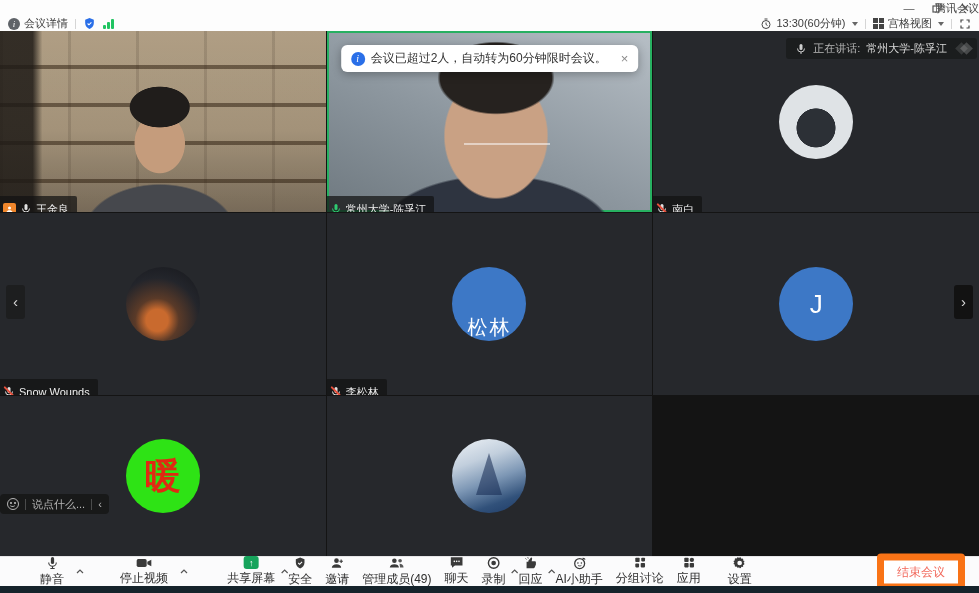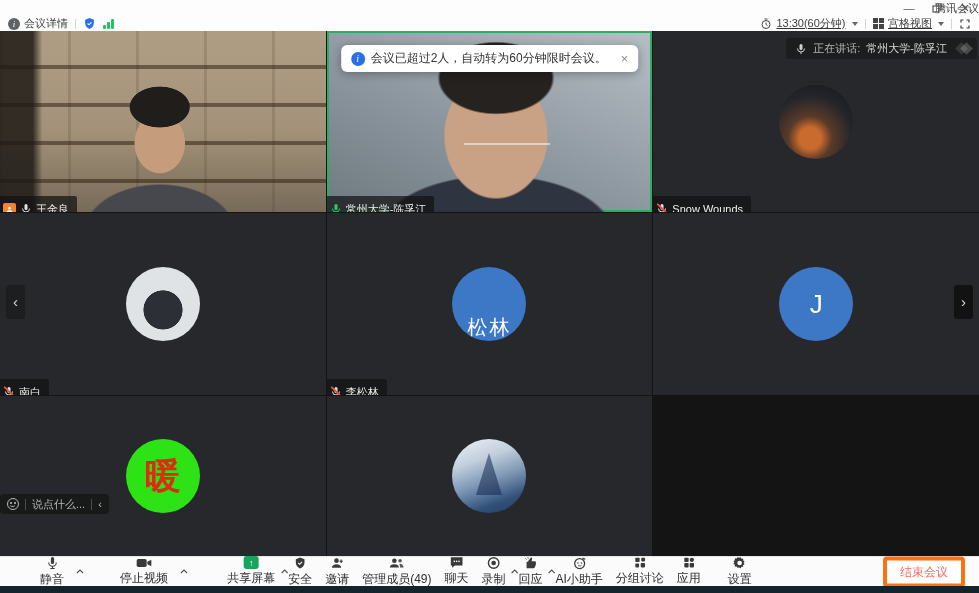--- a/index.html
+++ b/index.html
@@ -9,21 +9,21 @@
   
   .titlebar { position:absolute; top:0; left:0; width:979px; height:16px; background:#fdfdfd; display:flex; align-items:center; justify-content:flex-end; }
   .titlebar .title { font-size:11px; color:#3a3a3a; }
   .win-controls { position:absolute; right:6px; top:1px; display:flex; gap:12px; align-items:center; }
   .win-btn { width:16px; height:14px; display:flex; align-items:center; justify-content:center; color:#555; font-size:11px; cursor:default; }
   .win-btn svg { display:block; }
 
   
   .menubar { position:absolute; top:16px; left:0; width:979px; height:15px; background:#fdfdfd; display:flex; align-items:center; padding:0 8px; }
   .mb-left { display:flex; align-items:center; gap:7px; }
-  .mb-right { margin-left:auto; display:flex; align-items:center; gap:7px;text-decoration:underline; }
+  .mb-right { margin-left:auto; display:flex; align-items:center; gap:7px; }
   .mb-item { display:flex; align-items:center; gap:4px; font-size:11px; color:#3c3c3c; }
   .mb-divider { width:1px; height:10px; background:#d5d5d5; }
   .info-dot { width:12px; height:12px; border-radius:50%; background:#5f6368; color:#fff; font-size:9px; display:flex; align-items:center; justify-content:center; font-style:italic; font-family:"Liberation Serif",serif; }
   .sig-bars { display:flex; align-items:flex-end; gap:1.5px; height:10px; }
   .sig-bars i { display:block; width:2.5px; background:#21c462; border-radius:1px; }
   .sig-bars i:nth-child(1){height:4px;} .sig-bars i:nth-child(2){height:7px;} .sig-bars i:nth-child(3){height:10px;}
   .caret-down { width:0; height:0; border-left:3.5px solid transparent; border-right:3.5px solid transparent; border-top:4px solid #666; margin-left:2px; }
   .grid-ico { display:grid; grid-template-columns:5px 5px; grid-template-rows:5px 5px; gap:1.5px; }
   .grid-ico i { background:#444; display:block; }
 
@@ -103,21 +103,21 @@
   .toolbar { position:absolute; left:0; top:556px; width:979px; height:30px; background:#fbfbfc; border-top:1px solid #e6e6e8; }
   .tb-left { position:absolute; left:36px; top:0; height:100%; display:flex; gap:48px; }
   .tb-center { position:absolute; left:50%; top:0; transform:translateX(-50%); height:100%; display:flex; gap:5px; }
   .tb-item { position:relative; height:100%; display:flex; flex-direction:column; align-items:center; justify-content:center; gap:1px; padding:0 4px; color:#2e2e2e; cursor:default; }
   .tb-item .ico { height:14px; display:flex; align-items:center; justify-content:center; color:#3a3a3a; }
   .tb-item .ico svg { display:block; }
   .tb-item .lbl { font-size:12px; color:#2e2e2e; white-space:nowrap; }
   .tb-chev { position:absolute; right:-9px; top:6px; }
   .tb-left .tb-chev { right:-16px; }
   .tb-sep { margin-left:14px; }
-  .end-btn { position:absolute; right:14px; top:50%; transform:translateY(-50%); border:4px solid #f97316; color:#f2695c; background:#fff; border-radius:4px; font-size:12px; padding:3px 13px; }
+  .end-btn { position:absolute; right:14px; top:50%; transform:translateY(-50%); border:7px solid #f97316; color:#f2695c; background:#fff; border-radius:4px; font-size:12px; padding:3px 13px; }
   .bottom-strip { position:absolute; left:0; top:586px; width:979px; height:7px; background:#15232b; }
 
   .share-ico { width:15px; height:13px; background:#17a45c; border-radius:3px; color:#fff; display:flex; align-items:center; justify-content:center; font-size:9px; font-weight:bold; }
 </style>
 </head>
 <body>
 
 <div class="titlebar">
   <span class="title">腾讯会议</span>
   <div class="win-controls">
@@ -216,44 +216,44 @@
             <path d="M5 11a7 7 0 0 0 14 0" fill="none" stroke="currentColor" stroke-width="2"></path>
             <path d="M12 18v4" stroke="currentColor" stroke-width="2"></path>
           </svg>
       </span>
       <span>常州大学-陈孚江</span>
     </div>
   </div>
 
 
   <div class="tile">
+    <div class="avatar av-nanbai"></div>
+    <div class="nametag">
+      <span class="mic muted">
+        <svg viewBox="0 0 24 24" fill="currentColor">
+            <rect x="9" y="2" width="6" height="12" rx="3"></rect>
+            <path d="M5 11a7 7 0 0 0 14 0" fill="none" stroke="currentColor" stroke-width="2"></path>
+            <path d="M12 18v4" stroke="currentColor" stroke-width="2"></path>
+          </svg>
+      </span>
+      <span>南白</span>
+    </div>
+  </div>
+
+  <div class="tile">
     <div class="avatar av-snow"></div>
     <div class="nametag">
       <span class="mic muted">
         <svg viewBox="0 0 24 24" fill="currentColor">
             <rect x="9" y="2" width="6" height="12" rx="3"></rect>
             <path d="M5 11a7 7 0 0 0 14 0" fill="none" stroke="currentColor" stroke-width="2"></path>
             <path d="M12 18v4" stroke="currentColor" stroke-width="2"></path>
           </svg>
       </span>
       <span>Snow Wounds</span>
-    </div>
-  </div>
-
-  <div class="tile">
-    <div class="avatar av-nanbai"></div>
-    <div class="nametag">
-      <span class="mic muted">
-        <svg viewBox="0 0 24 24" fill="currentColor">
-            <rect x="9" y="2" width="6" height="12" rx="3"></rect>
-            <path d="M5 11a7 7 0 0 0 14 0" fill="none" stroke="currentColor" stroke-width="2"></path>
-            <path d="M12 18v4" stroke="currentColor" stroke-width="2"></path>
-          </svg>
-      </span>
-      <span>南白</span>
     </div>
   </div>
 
   <div class="tile">
     <div class="avatar av-blue av-songlin">
         <span>松林</span>
       </div>
     <div class="nametag">
       <span class="mic muted">
         <svg viewBox="0 0 24 24" fill="currentColor">

